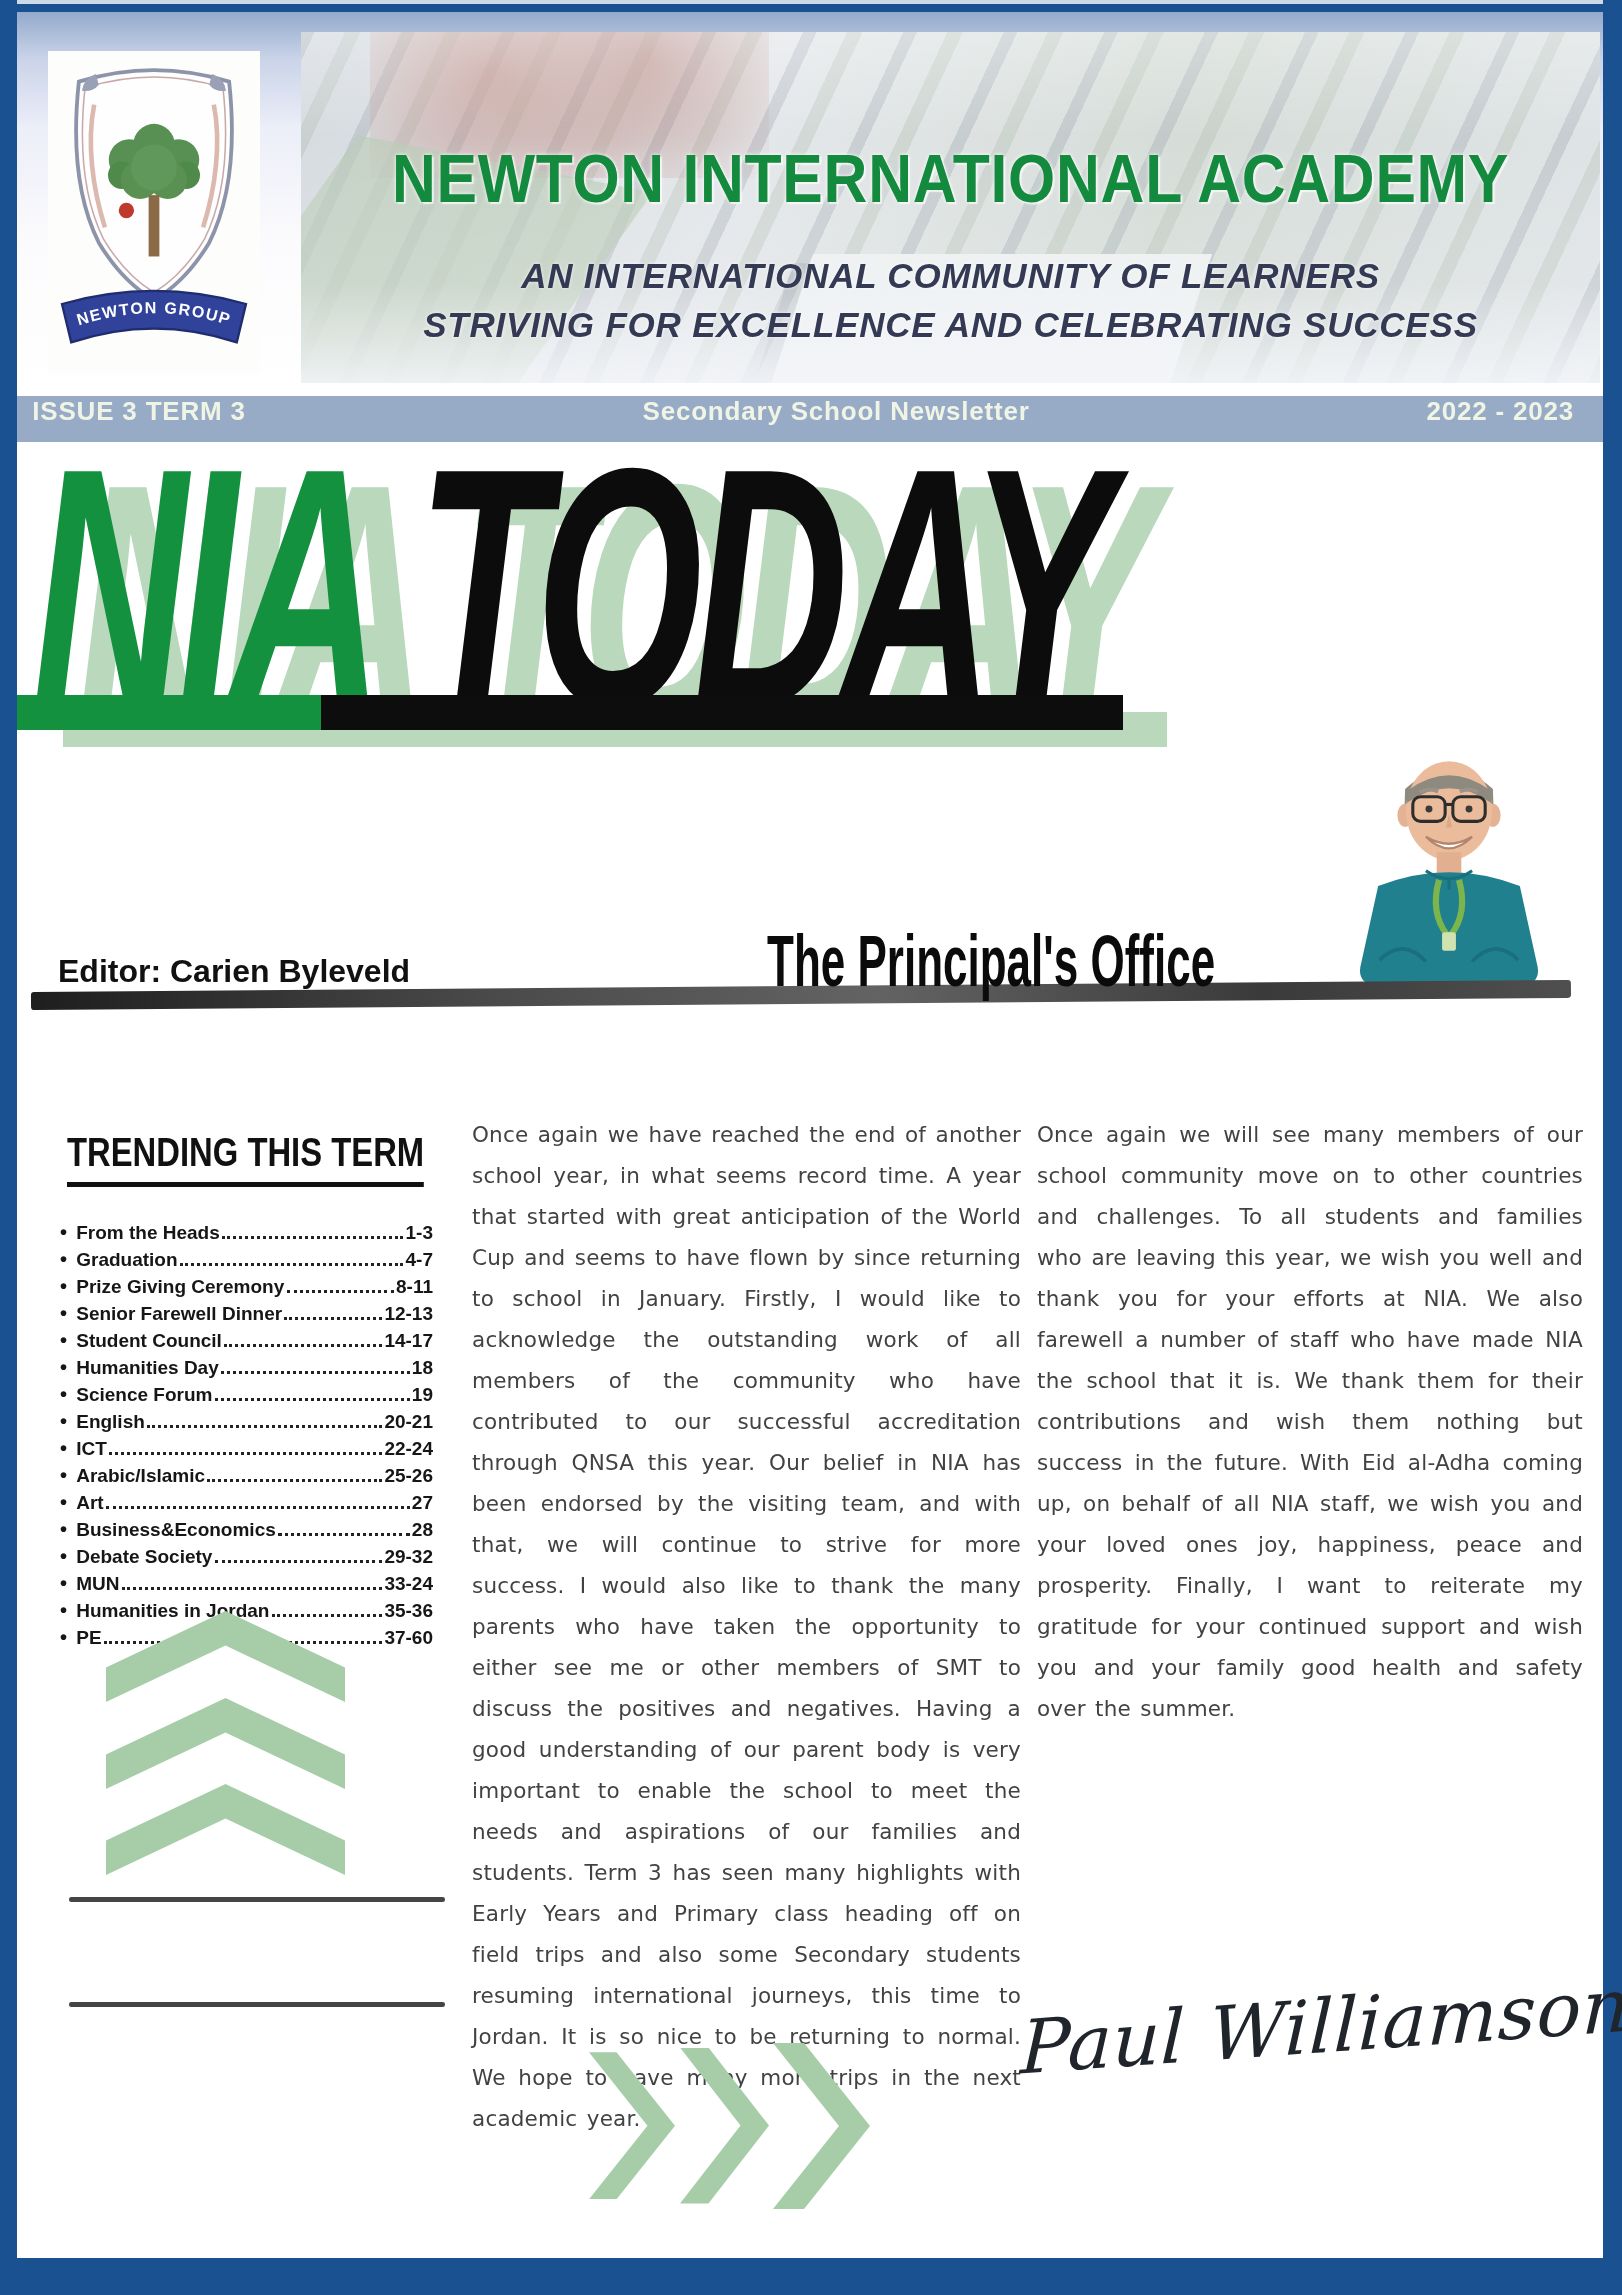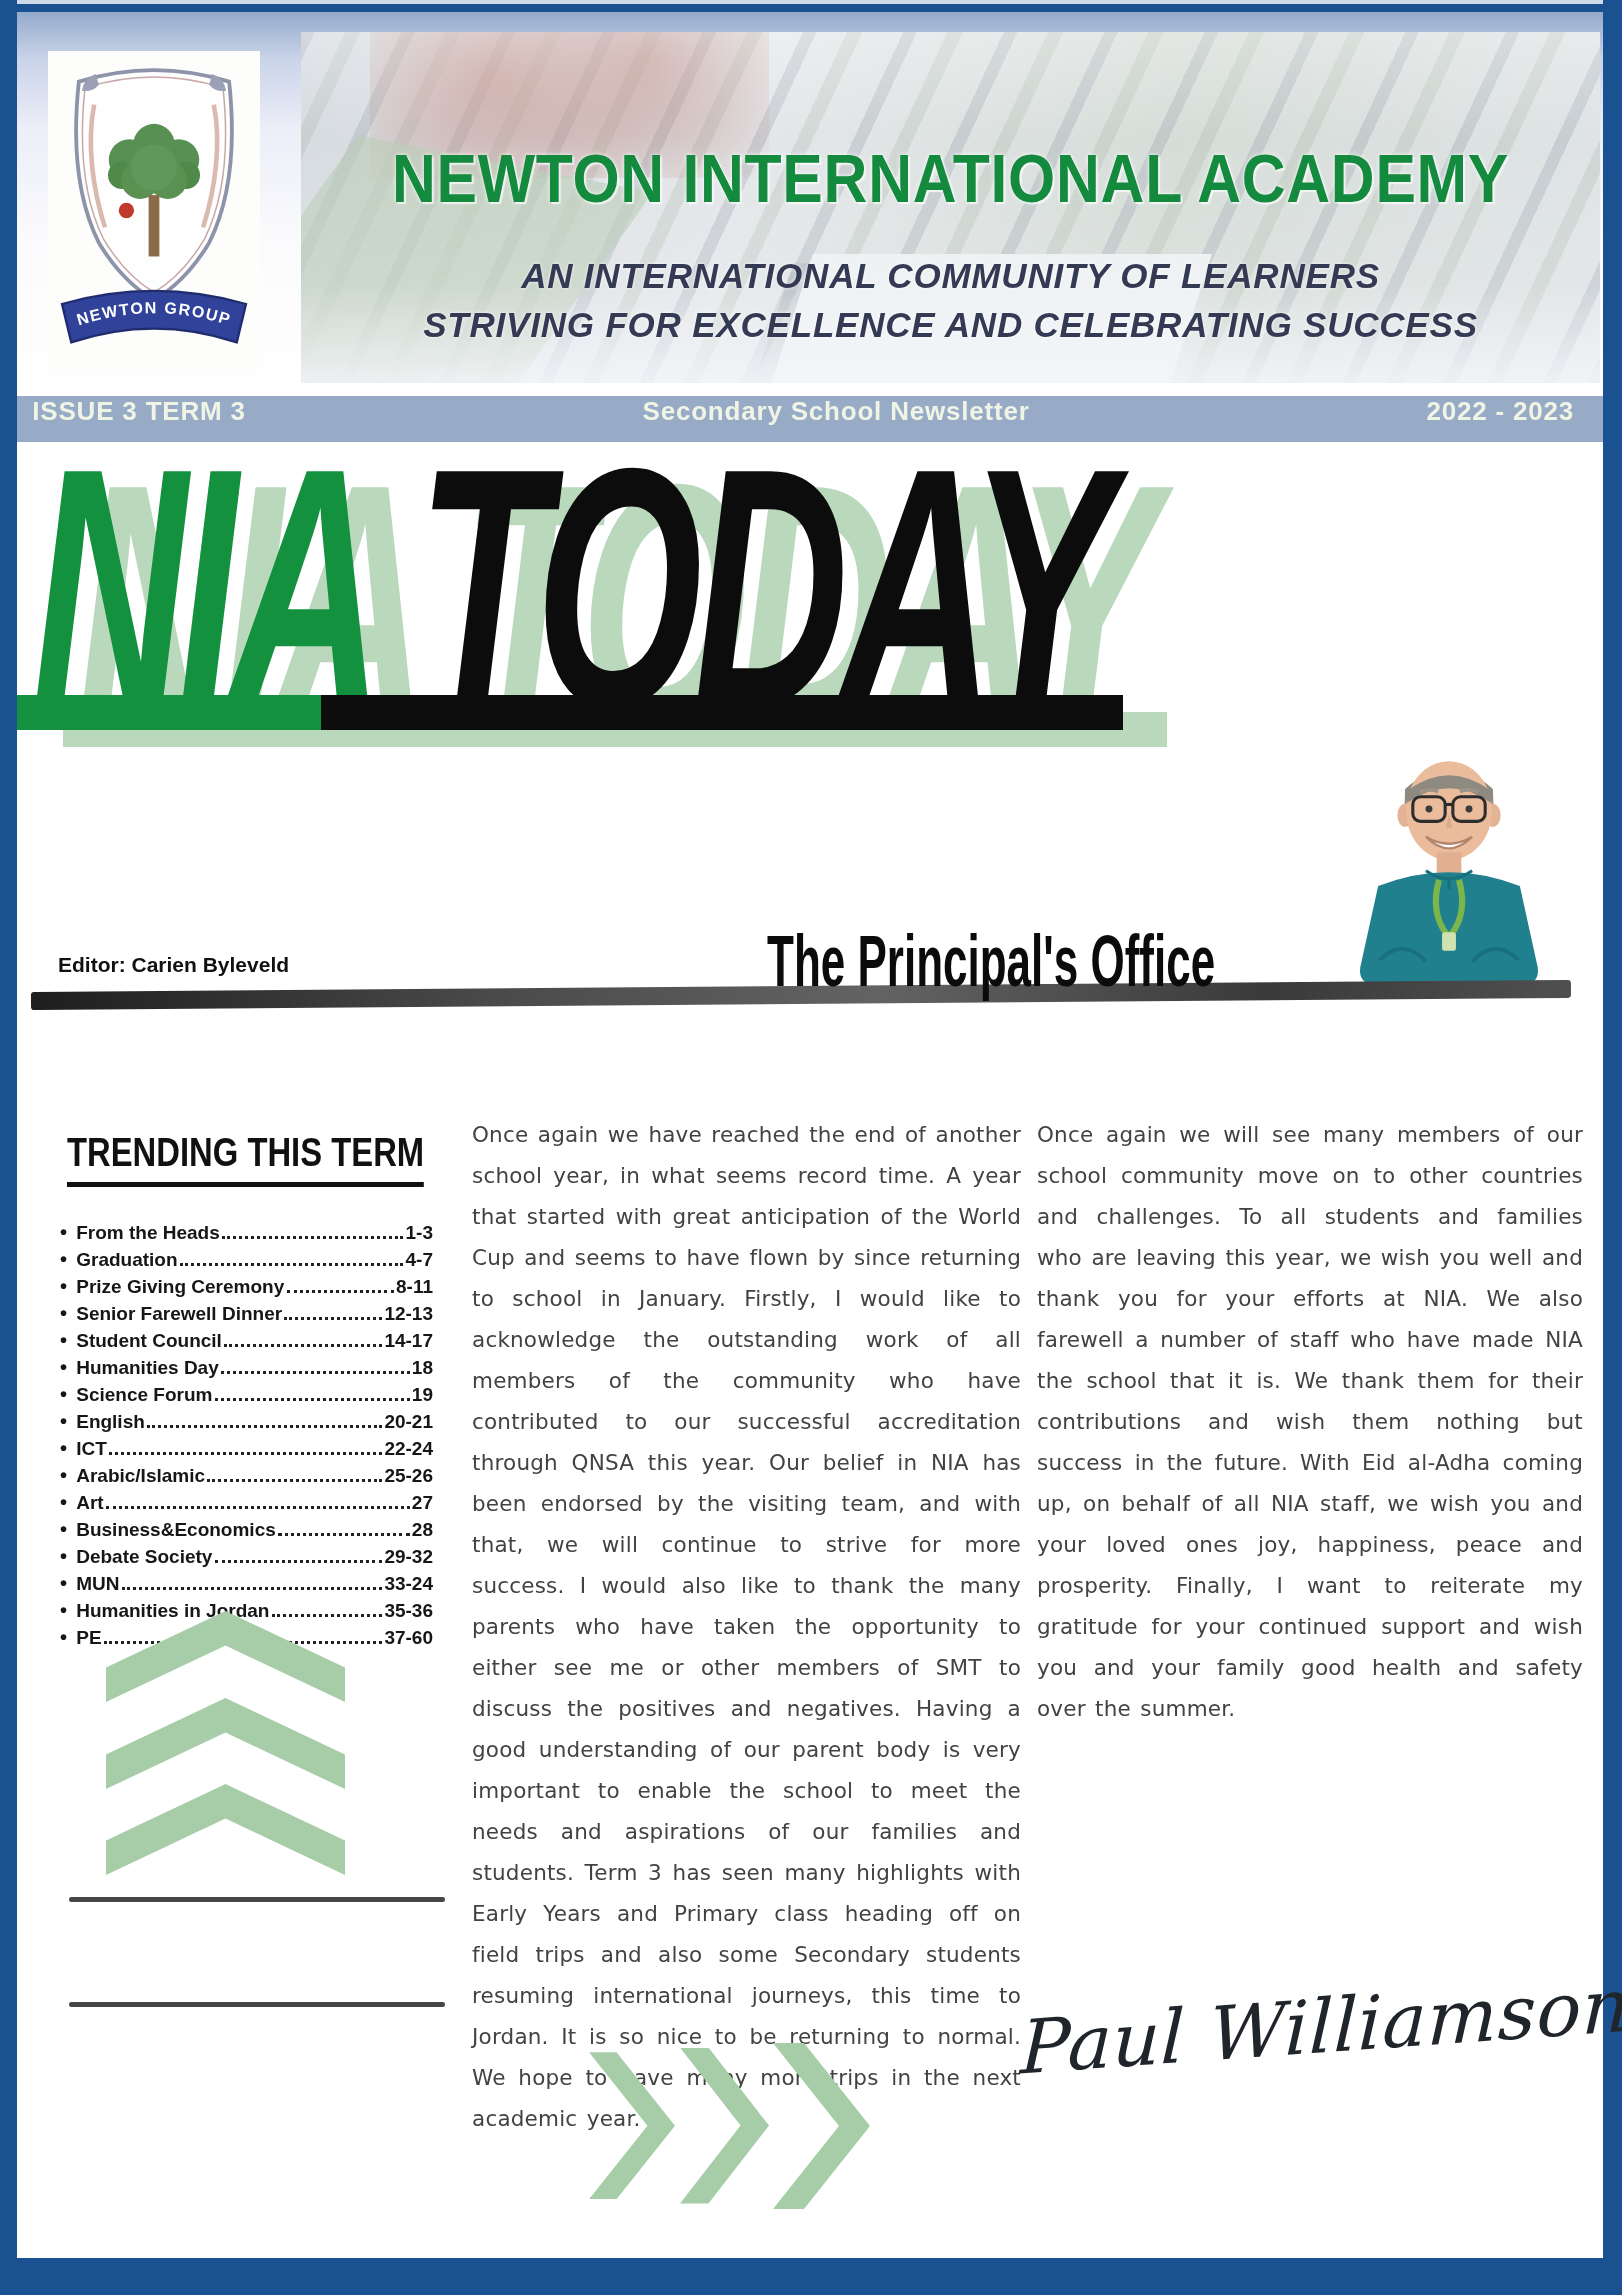--- a/index.html
+++ b/index.html
@@ -52,21 +52,21 @@
   .title-main{left:32px;top:418px;z-index:3;}
   .title-shadow{left:77px;top:434px;z-index:2;color:#b9d8bc;}
   .title-shadow span{color:#b9d8bc !important;}
   .t-green{color:#14913f;}
   .t-black{color:#0c0c0c;}
   .ul-shadow{left:63px;top:712px;width:1104px;height:35px;background:#b9d8bc;z-index:1;}
   .ul-green{left:17px;top:695px;width:304px;height:35px;background:#14913f;z-index:4;}
   .ul-black{left:321px;top:695px;width:802px;height:35px;background:#0d0d0d;z-index:4;}
 
   
-  .editor-label{left:58px;top:953px;font-weight:700;font-size:21px;color:#111;z-index:6;}
+  .editor-label{left:58px;top:953px;font-weight:700;font-size:32px;color:#111;z-index:6;}
   .principal-heading{left:767px;top:920px;font-weight:700;font-size:55px;color:#0b0b0b;
     white-space:nowrap;transform:scale(.8,1.3);transform-origin:left top;z-index:6;}
   .divider-bar{left:31px;top:992px;width:1540px;height:18.4px;z-index:5;border-radius:3.1px;
     background:linear-gradient(90deg,#1e1e1e 0%,#4a4a4a 30%,#636363 55%,#3a3a3a 80%,#4f4f4f 100%);
     transform:rotate(-.45deg);transform-origin:left center;}
   .photo-box{left:1333px;top:729px;width:232px;height:308px;z-index:4;background:#fff;}
 
   
   .toc-heading{left:67px;top:1129px;display:inline-block;font-weight:700;font-size:41px;
     color:#111;letter-spacing:0;white-space:nowrap;border-bottom:5.4px solid #111;

